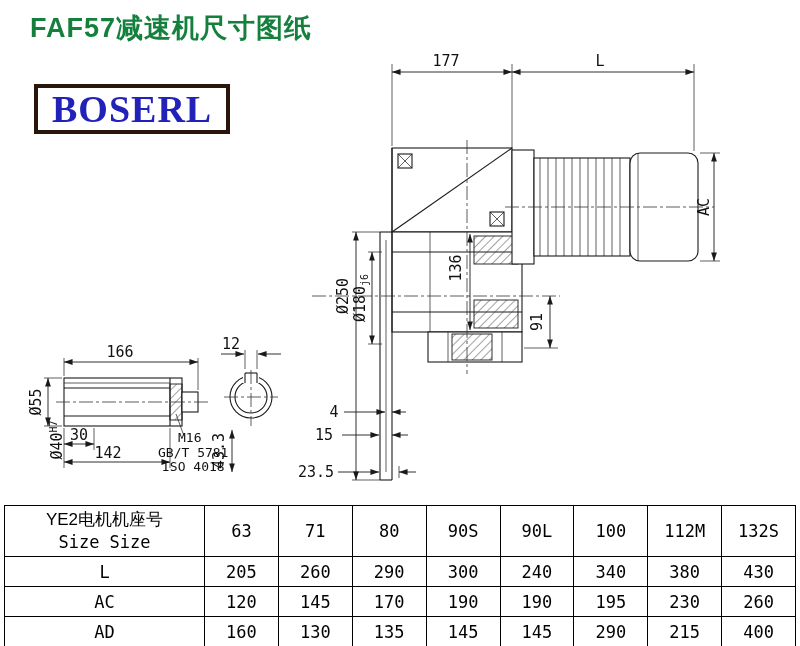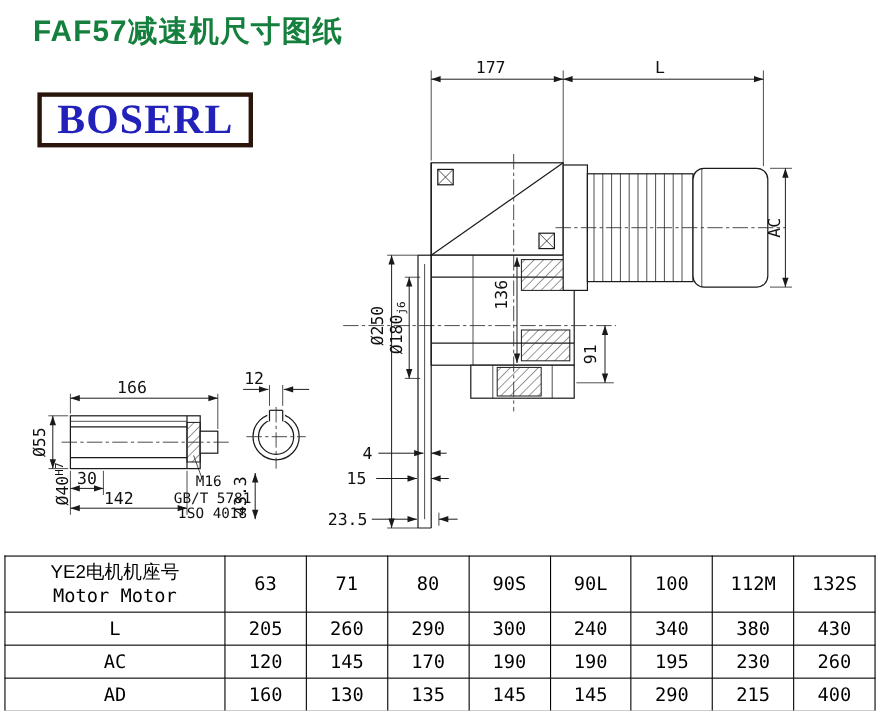--- a/index.html
+++ b/index.html
@@ -245,21 +245,21 @@
       <col>
       <col>
       <col>
       <col>
       <col>
   </colgroup>
   <tbody>
       <tr class="hdr">
     <td>
       <div class="cnlabel">YE2电机机座号</div>
-      <div class="enlabel">Motor Motor</div>
+      <div class="enlabel">Size Size</div>
     </td>
     <td>63</td>
     <td>71</td>
     <td>80</td>
     <td>90S</td>
     <td>90L</td>
     <td>100</td>
     <td>112M</td>
     <td>132S</td>
   </tr>

